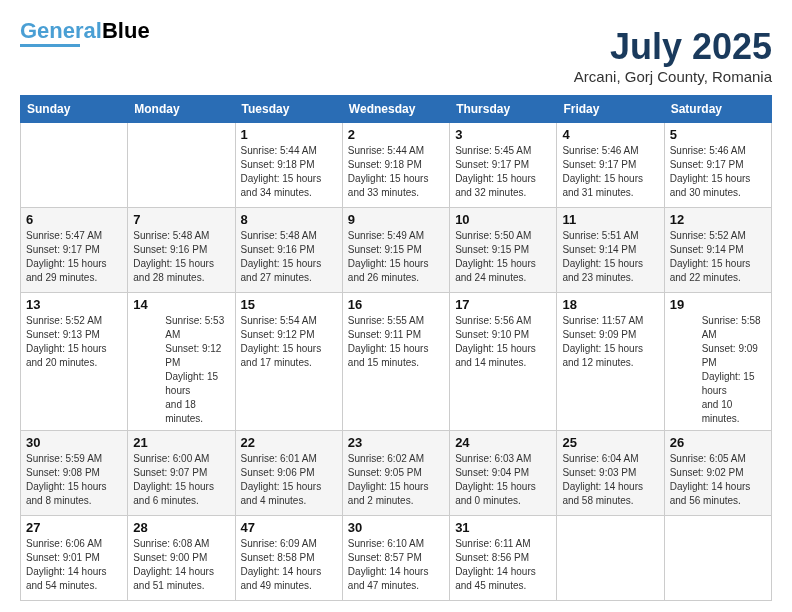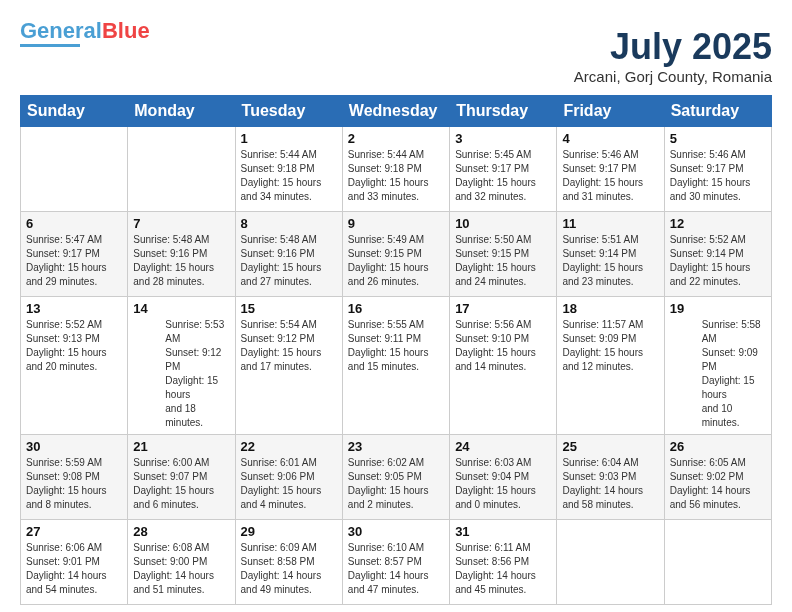--- a/index.html
+++ b/index.html
@@ -52,21 +52,21 @@
     .calendar {
       width: 100%;
       border-collapse: collapse;
       font-size: 11px;
     }
     .calendar th {
       background: #2a6db5;
       color: #fff;
       text-align: left;
       padding: 6px 6px;
-      font-size: 16px;
+      font-size: 12px;
       font-weight: bold;
       border: 1px solid #2a6db5;
     }
     .calendar td {
       border: 1px solid #ccc;
       vertical-align: top;
       padding: 4px 5px;
       height: 85px;
       width: 107px;
       color: #222;
@@ -91,21 +91,21 @@
     }
     .row-even td { background: #f5f7fa; }
     .row-odd td { background: #ffffff; }
   </style>
 </head>
 <body>
 
 <div class="header">
   <div class="logo">
     <div class="logo-text">
-      <span>General</span><span style="color:#ef4444">Blue</span>
+      <span>General</span><span style="color:#000000">Blue</span>
     </div>
     <div class="logo-underline"></div>
   </div>
   <div class="title-block">
     <div class="month-year">July 2025</div>
     <div class="location">Arcani, Gorj County, Romania</div>
   </div>
 </div>
 
 <table class="calendar">
@@ -322,21 +322,21 @@
 and 54 minutes.</div>
         </td>
         <td>
           <div class="day-num">28</div>
           <div class="day-info" style="white-space: pre-line;">Sunrise: 6:08 AM
 Sunset: 9:00 PM
 Daylight: 14 hours
 and 51 minutes.</div>
         </td>
         <td>
-          <div class="day-num">29</div>
+          <div class="day-num">47</div>
           <div class="day-info" style="white-space: pre-line;">Sunrise: 6:09 AM
 Sunset: 8:58 PM
 Daylight: 14 hours
 and 49 minutes.</div>
         </td>
         <td>
           <div class="day-num">30</div>
           <div class="day-info" style="white-space: pre-line;">Sunrise: 6:10 AM
 Sunset: 8:57 PM
 Daylight: 14 hours

